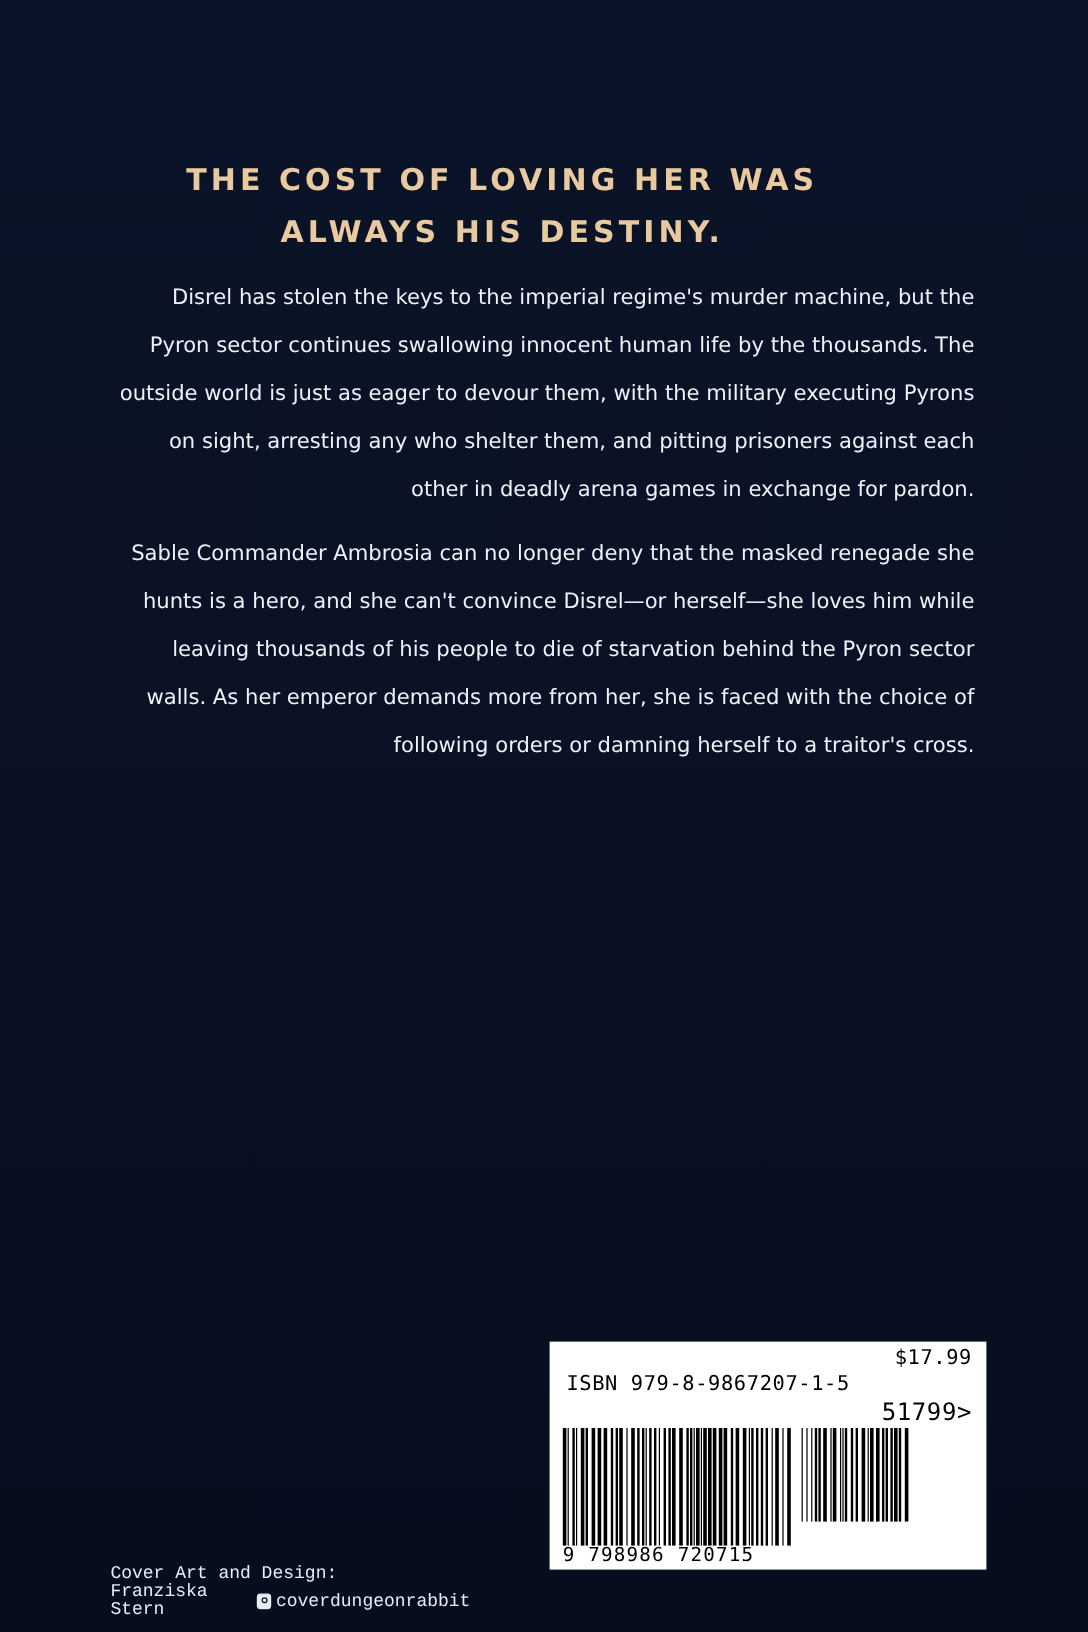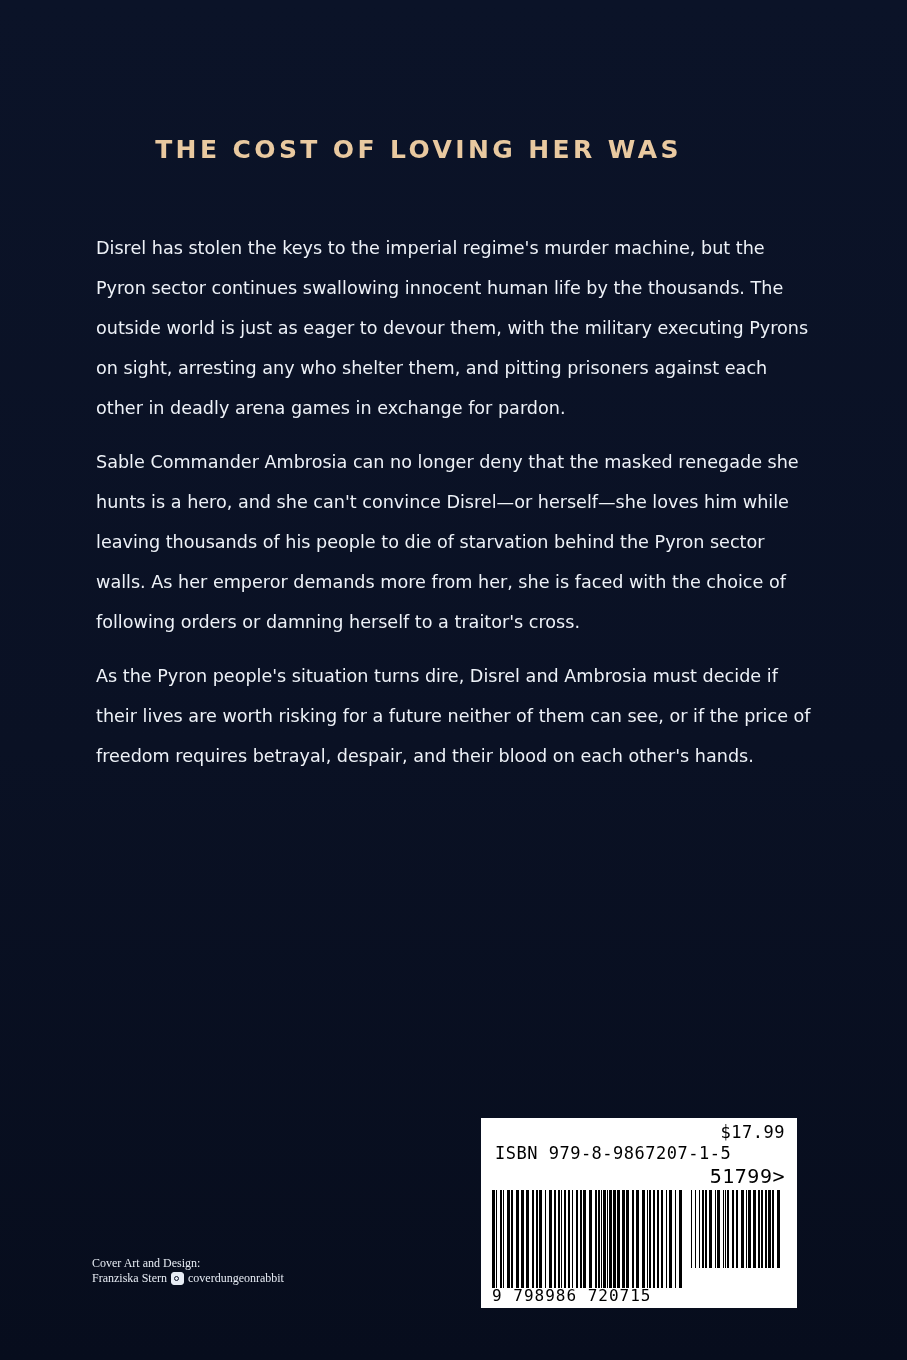--- a/index.html
+++ b/index.html
@@ -39,21 +39,21 @@
   .tagline .line2 {
     display: block;
   }
 
   
   .blurb {
     position: absolute;
     top: 228px;
     left: 96px;
     width: 716px;
-    text-align: left;
+    text-align: right;
     color: #eef2f8;
     font-family: "DejaVu Sans", sans-serif;
     font-size: 17.6px;
     line-height: 40px;
   }
   .blurb p {
     margin: 0 0 14px 0;
   }
   .blurb p:last-child {
     margin-bottom: 0;
@@ -80,25 +80,25 @@
     text-align: center;
     color: #c79a63;
     font-family: "DejaVu Serif", serif;
     font-size: 11.5px;
     letter-spacing: 0.2px;
   }
 
   .credits {
     position: absolute;
     left: 92px;
-    top: 1256px;
+    top: 1304px;
     width: 300px;
     color: #e7ecf4;
-    font-family: Liberation Serif, serif;
-    font-size: 12px;
+    font-family: Liberation Mono, monospace;
+    font-size: 15px;
     line-height: 15px;
   }
   .credits .row {
     display: flex;
     align-items: center;
     gap: 4px;
   }
   .ig-icon {
     display: inline-block;
     width: 11px;
@@ -115,23 +115,23 @@
     top: 2.5px;
     width: 3px;
     height: 3px;
     border: 1.5px solid #0a1226;
     border-radius: 50%;
   }
 
   
   .barcode-box {
     position: absolute;
-    left: 481px;
+    left: 458px;
     top: 1118px;
-    width: 316px;
+    width: 364px;
     height: 190px;
     background: #ffffff;
     padding: 8px;
     box-sizing: border-box;
   }
   .bc-price {
     position: absolute;
     right: 12px;
     top: 4px;
     font-family: "DejaVu Sans Mono", monospace;
@@ -188,26 +188,26 @@
     letter-spacing: 1px;
   }
 </style>
 </head>
 <body>
 
 <div class="page">
 
   <div class="tagline">
     <span>THE COST OF LOVING HER WAS</span>
+    <span class="line2">ALWAYS HIS DESTINY.</span>
   </div>
 
   <div class="blurb">
     <p>Disrel has stolen the keys to the imperial regime's murder machine, but the Pyron sector continues swallowing innocent human life by the thousands. The outside world is just as eager to devour them, with the military executing Pyrons on sight, arresting any who shelter them, and pitting prisoners against each other in deadly arena games in exchange for pardon.</p>
     <p>Sable Commander Ambrosia can no longer deny that the masked renegade she hunts is a hero, and she can't convince Disrel—or herself—she loves him while leaving thousands of his people to die of starvation behind the Pyron sector walls. As her emperor demands more from her, she is faced with the choice of following orders or damning herself to a traitor's cross.</p>
-    <p>As the Pyron people's situation turns dire, Disrel and Ambrosia must decide if their lives are worth risking for a future neither of them can see, or if the price of freedom requires betrayal, despair, and their blood on each other's hands.</p>
   </div>
 
 
   <div class="credits">
     <div class="row">
       <span>Cover Art and Design:</span>
     </div>
     <div class="row">
       <span>Franziska Stern</span>
       <span class="ig-icon"></span>

